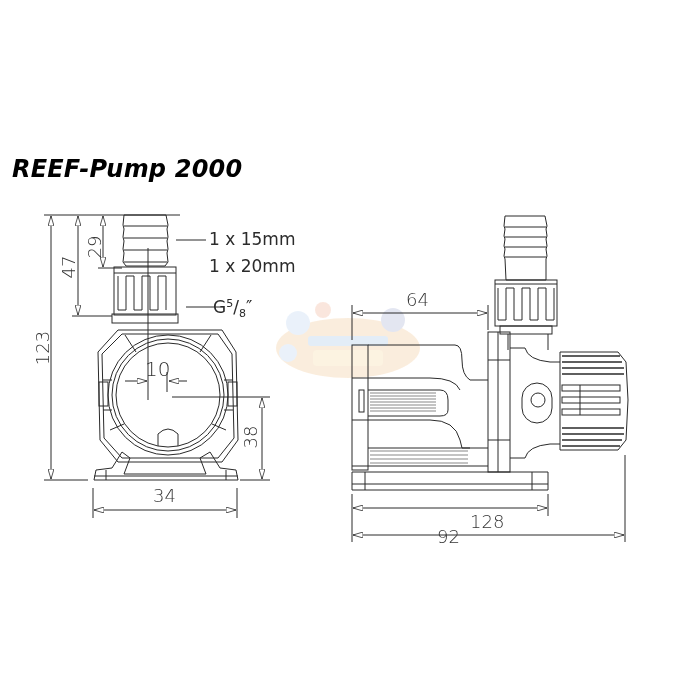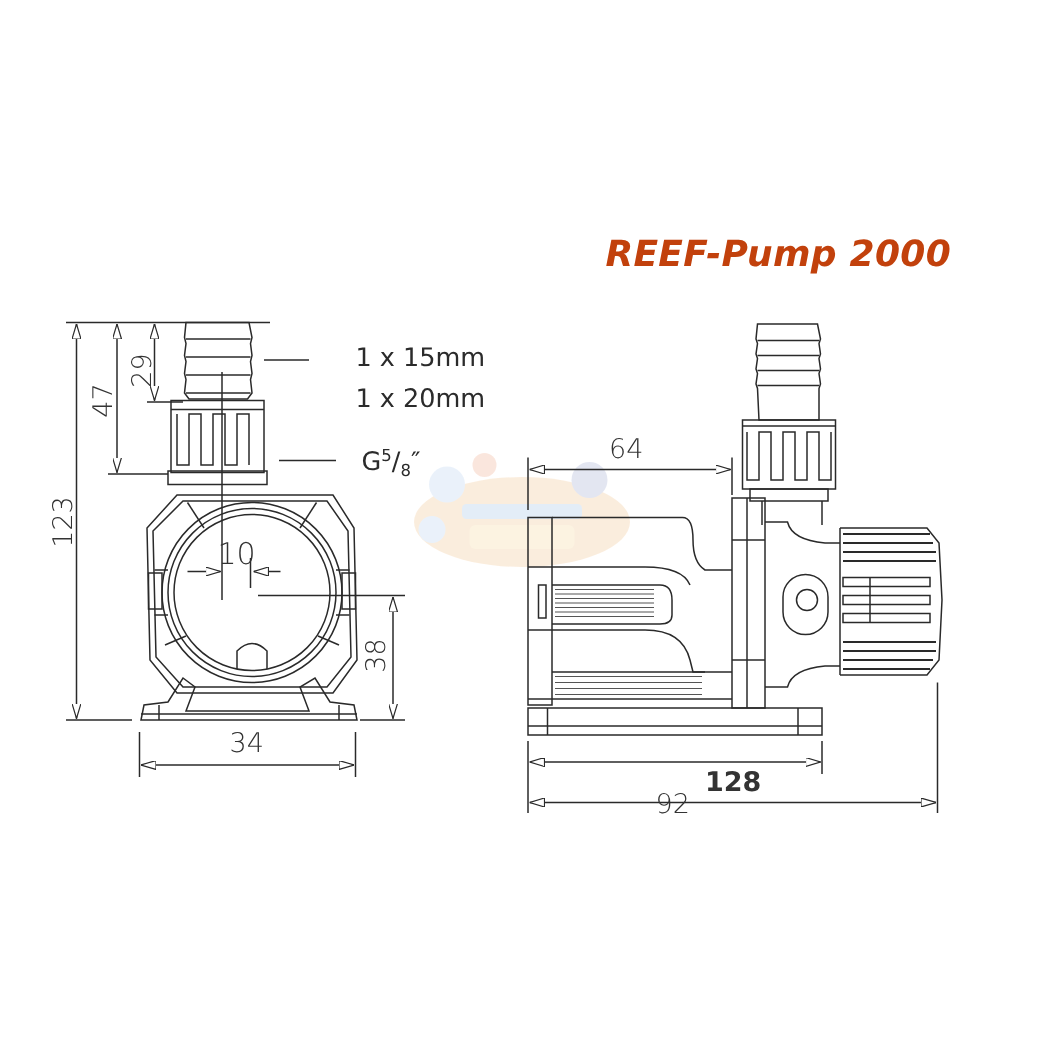--- a/index.html
+++ b/index.html
@@ -1,25 +1,25 @@
 <!DOCTYPE html>
 <html><head>
   <meta charset="utf-8">
   <style>
     html, body { margin: 0; padding: 0; background: #ffffff; }
     body { width: 700px; height: 700px; position: relative; overflow: hidden; font-family: "DejaVu Sans", sans-serif; }
     .title {
-      position: absolute; left: 0; top: 155px; width: 634px; text-align: right;
+      position: absolute; left: 0; top: 155px; width: 634px; text-align: left;
       font-family: "DejaVu Sans", sans-serif; font-weight: bold; font-style: italic;
-      font-size: 24px; color: #c2410c; letter-spacing: 0.2px;
+      font-size: 24px; color: #000000; letter-spacing: 0.2px; padding-left: 12px;
     }
     svg.drawing { position: absolute; left: 0; top: 0; }
     .lbl {
       position: absolute; font-family: "DejaVu Sans", sans-serif; color: #2b2b2b;
-      font-size: 16px; line-height: 1; white-space: nowrap; margin-left: 28px;
+      font-size: 16px; line-height: 1; white-space: nowrap;
     }
     .dim { font-family: "DejaVu Sans", sans-serif; font-size: 16px; color: #333; position: absolute; line-height: 1; white-space: nowrap; font-weight: 300; }
     .rot { transform-origin: center center; transform: rotate(-90deg); }
     .sup { font-size: 11px; vertical-align: 6px; }
     .sub { font-size: 11px; vertical-align: -4px; }
     .watermark { position: absolute; left: 268px; top: 298px; width: 160px; height: 90px; opacity: 0.18; }
   </style>
 </head>
 <body>
 
@@ -216,13 +216,13 @@
 <div class="dim" style="left:153px; top:487px; font-size:18px;">34</div>
 
 <div class="lbl" style="left:209px; top:231px; font-size:17px;">1 x 15mm</div>
 <div class="lbl" style="left:209px; top:258px; font-size:17px;text-align:right;">1 x 20mm</div>
 <div class="lbl" style="left:213px; top:298px; font-size:17px;">
   <span>G</span><span class="sup">5</span><span>/</span><span class="sub">8</span><span>″</span>
 </div>
 
 <div class="dim" style="left:406px; top:291px; font-size:18px;">64</div>
 <div class="dim" style="left:437px; top:486px; font-size:18px;margin-top:42px;">92</div>
-<div class="dim" style="left:470px; top:513px; font-size:18px;font-weight:bold;">128</div>
+<div class="dim" style="left:470px; top:513px; font-size:18px;">128</div>
 
 </body></html>

